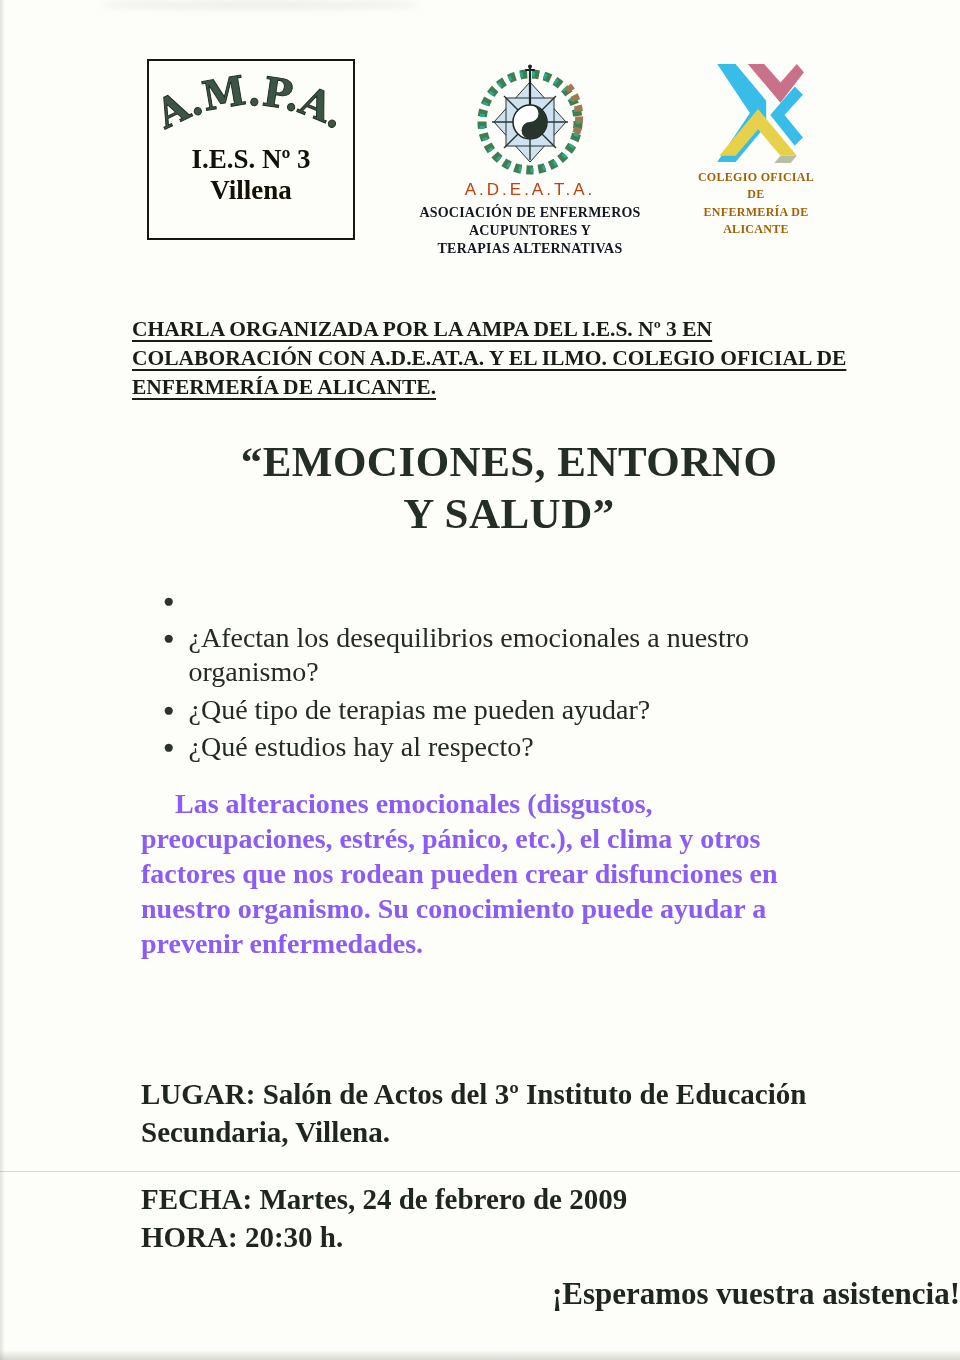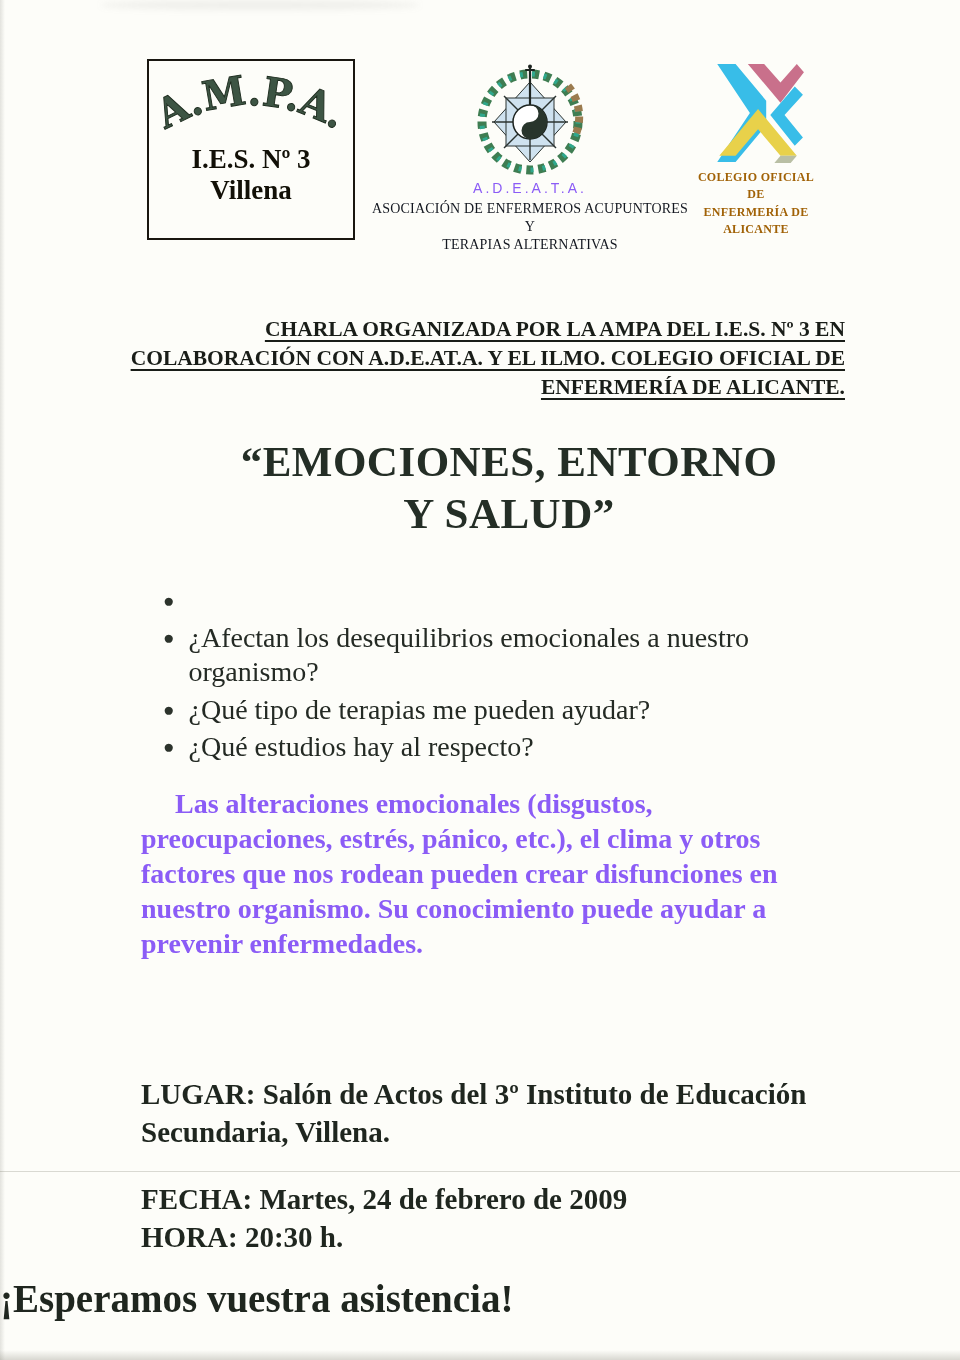--- a/index.html
+++ b/index.html
@@ -21,33 +21,33 @@
   
   .ampa-box{
     position:absolute; left:147px; top:59px; width:208px; height:181px;
     border:2.5px solid #191610; box-sizing:border-box; text-align:center;
   }
   .ampa-arch{display:block;margin:5px auto 0;}
   .ampa-lines{font-weight:bold; font-size:27px; line-height:31px; color:#121007;}
 
   .adeata{position:absolute; left:366px; top:64px; width:328px; text-align:center;}
   .adeata-emblem{display:block;margin:0 auto;}
-  .adeata-acronym{font-family:"Liberation Sans", sans-serif; font-size:14px;
-    letter-spacing:3px; color:#8b5cf6; margin-top:2px;}
-  .adeata-name{font-weight:normal; font-size:14px; line-height:1.3;
+  .adeata-acronym{font-family:"Liberation Sans", sans-serif; font-size:17px;
+    letter-spacing:3px; color:#c2410c; margin-top:2px;}
+  .adeata-name{font-weight:bold; font-size:14px; line-height:1.3;
     color:#141821; margin-top:4px; letter-spacing:0.2px;}
 
   .colegio{position:absolute; left:686px; top:62px; width:140px; text-align:center;}
   .colegio-x{display:block;margin:0 auto;}
   .colegio-text{font-weight:bold; font-size:12px; line-height:1.45;
     color:#a16207; margin-top:5px; letter-spacing:0.3px;}
 
   
   .organizer{
-    position:absolute; left:115px; top:315px; width:730px; text-align:right;
+    position:absolute; left:132px; top:315px; width:730px; text-align:left;
     font-weight:bold; font-size:21.5px; line-height:1.34; color:#191d18;
   }
   .organizer .u{text-decoration:underline; text-decoration-thickness:2px; text-underline-offset:4px;}
 
   
   .talk-title{
     position:absolute; left:0; top:436px; width:100%; text-align:center;
     font-weight:bold; font-size:43px; line-height:1.2; color:#242e26; letter-spacing:0.5px;padding-left:29px;
   }
 
@@ -60,22 +60,22 @@
   
   .para{position:absolute; font-weight:bold; font-size:28px; line-height:1.25;
     color:#8b5cf6; text-indent:34px;}
   .para1{left:141px; top:786px; width:684px;}
   .para2{left:141px; top:960px; width:692px;}
 
   .venue{position:absolute; left:141px; top:1076px; width:692px;
     font-weight:bold; font-size:29px; line-height:1.3; color:#1f261f;}
   .datetime{position:absolute; left:141px; top:1180px; width:692px;
     font-weight:bold; font-size:29px; line-height:1.32; color:#1f261f;}
-  .closing{position:absolute; left:0; top:1276px; width:100%; text-align:left;
-    font-weight:bold; font-size:39px; color:#1f261f;}
+  .closing{position:absolute; left:0; top:1276px; width:100%; text-align:right;
+    font-weight:bold; font-size:31px; color:#1f261f;}
 </style>
 </head>
 <body>
 
 <div class="page">
   <div class="smudge"></div>
 
   <div class="ampa-box">
     <svg class="ampa-arch" width="196" height="78" viewBox="0 0 200 78">
       <defs>

